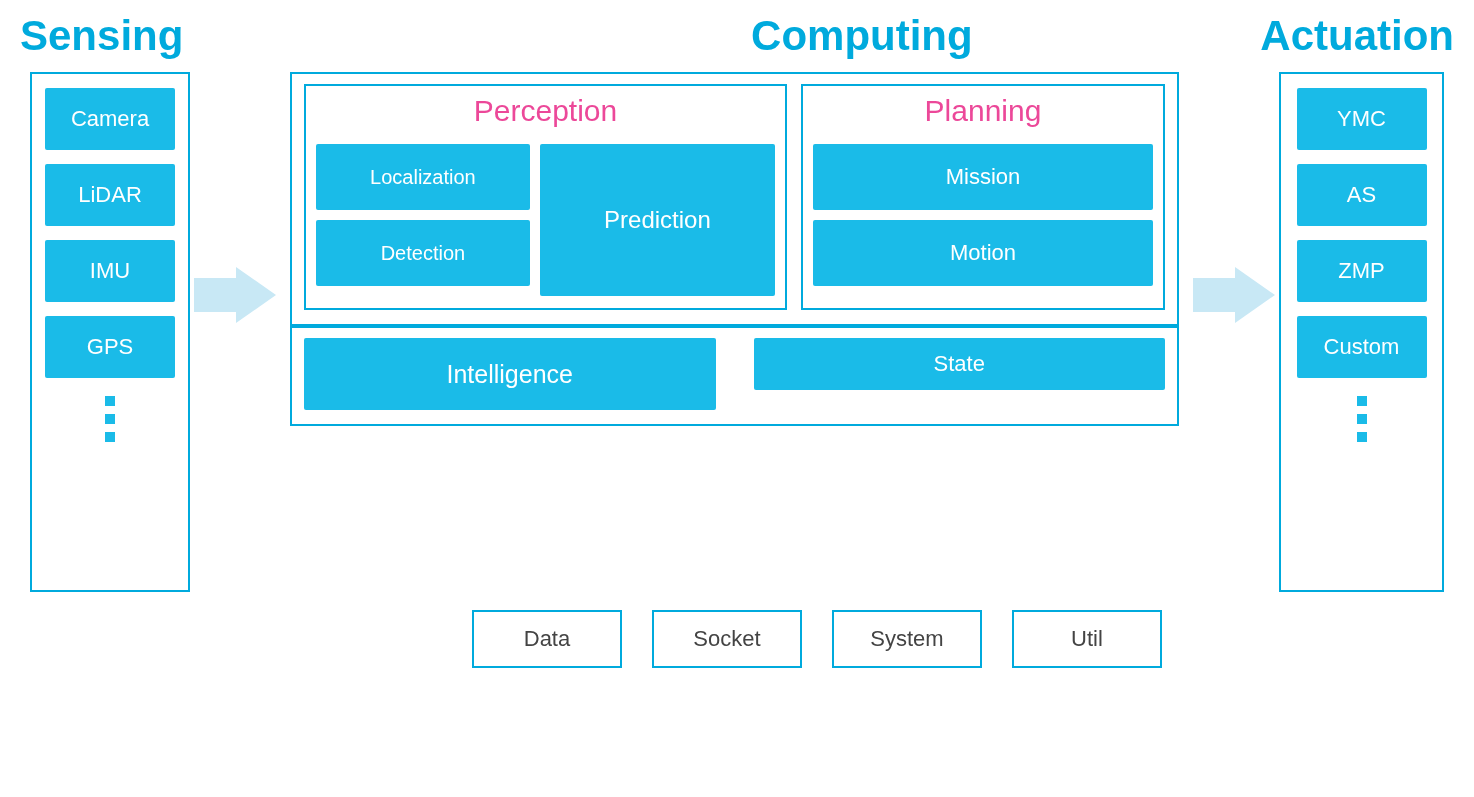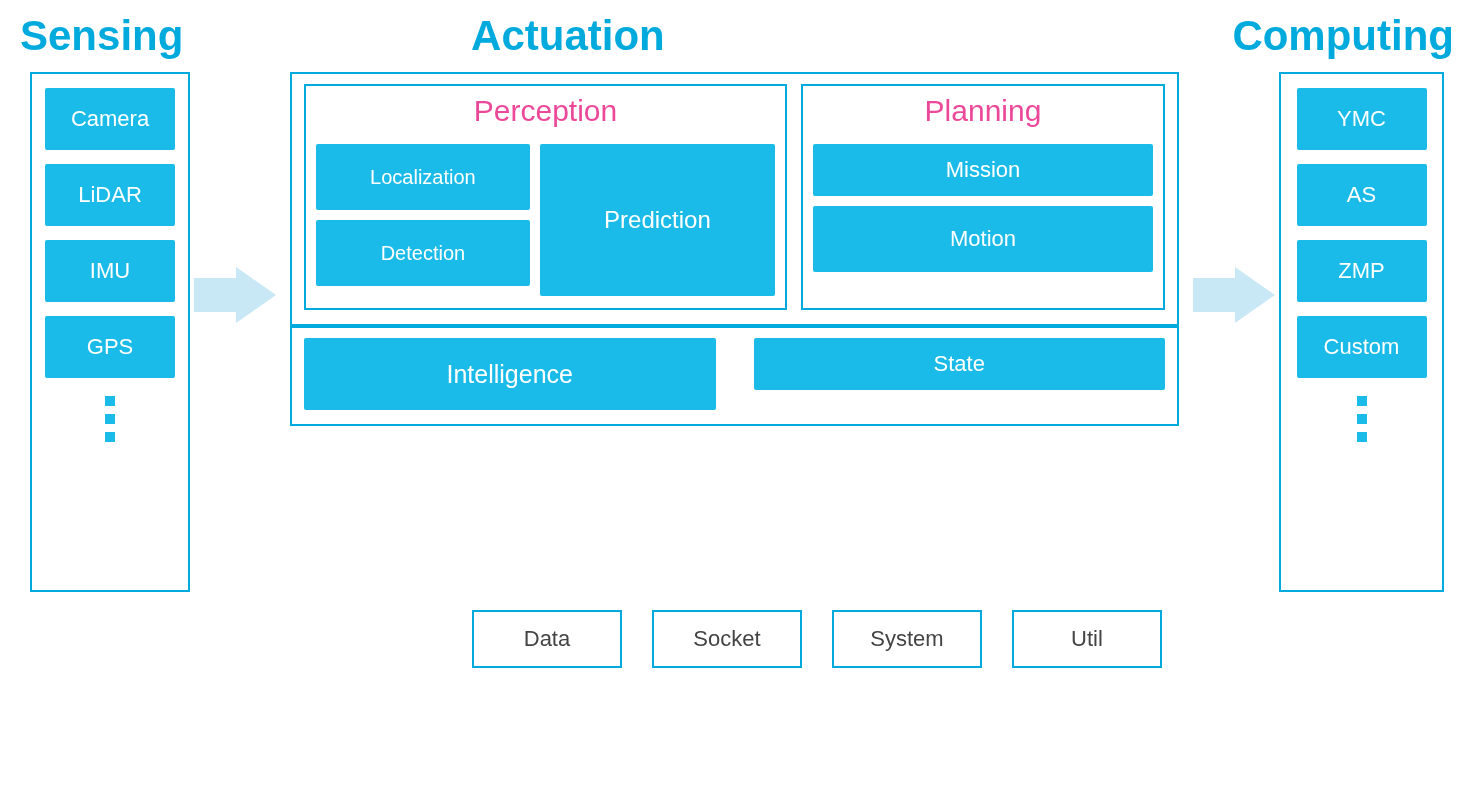--- a/index.html
+++ b/index.html
@@ -143,22 +143,22 @@
     }
 
   </style>
 </head>
 <body>
 
 <div class="main-container">
 
   <div class="top-labels">
     <span class="section-title">Sensing</span>
+    <span class="section-title" style="margin-left:280px;">Computing</span>
     <span class="section-title">Actuation</span>
-    <span class="section-title" style="margin-left:280px;">Computing</span>
   </div>
 
   <div class="layout">
 
     <div class="sensing-col">
       <div class="blue-box">Camera</div>
       <div class="blue-box">LiDAR</div>
       <div class="blue-box">IMU</div>
       <div class="blue-box">GPS</div>
       <div class="dots-vertical">
@@ -187,21 +187,21 @@
               </div>
               <div style="flex:1.1;display:flex;align-items:center;justify-content:center;">
                 <div class="blue-box" style="width:100%;height:152px;font-size:24px;">Prediction</div>
               </div>
             </div>
           </div>
 
           <div style="flex:1;border:2.5px solid #00AADD;padding:8px 10px 12px 10px;">
             <div class="sub-title">Planning</div>
             <div style="display:flex;flex-direction:column;gap:10px;">
-              <div class="blue-box" style="width:100%;height:52px;font-size:22px;">Mission</div>
+              <div class="blue-box" style="width:100%;height:66px;font-size:22px;">Mission</div>
               <div class="blue-box" style="width:100%;height:66px;font-size:22px;">Motion</div>
             </div>
           </div>
 
         </div>
       </div>
 
 
       <div style="width:100%;border:2.5px solid #00AADD;padding:10px 12px 14px 12px;">
         <div style="display:flex;gap:14px;">

